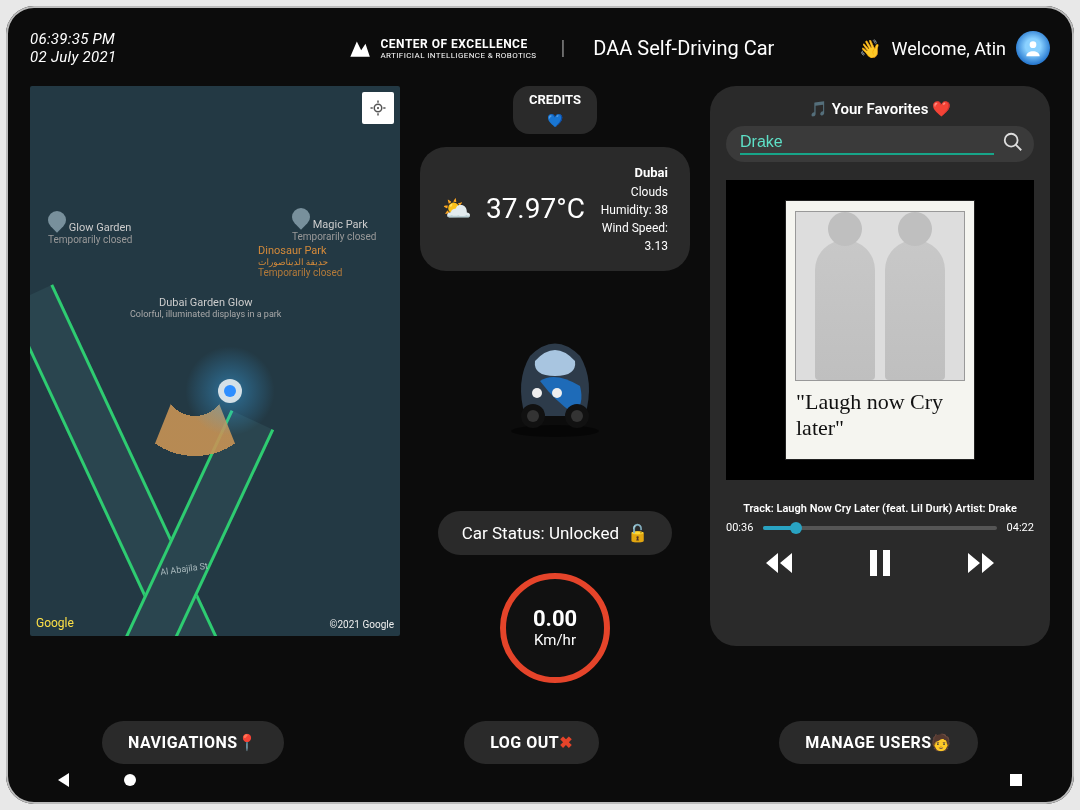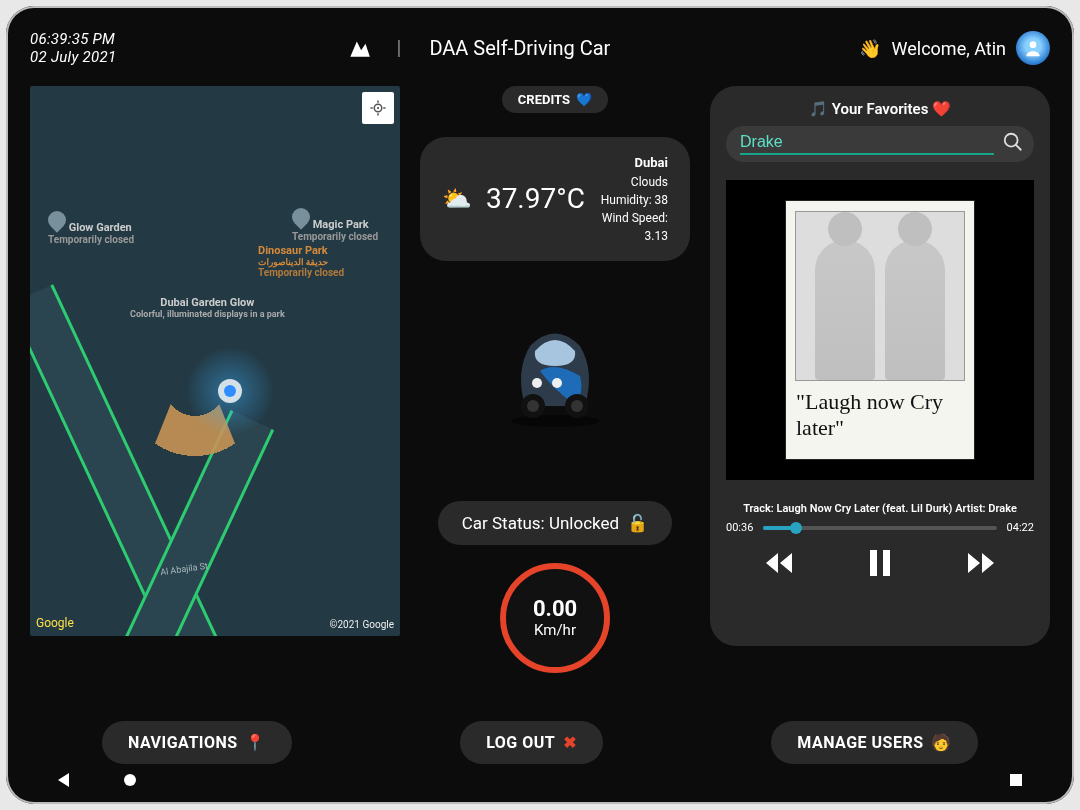--- a/index.html
+++ b/index.html
@@ -65,21 +65,21 @@
     left:135px; top:320px; transform: rotate(25deg);
     border-left:3px solid #2ecc71; border-right:3px solid #2ecc71;
   }
   .map .fork {
     position:absolute; width:170px; height:170px;
     left:80px; top:300px;
     background: radial-gradient(circle at 50% 0%, rgba(0,0,0,0) 30px, #c79355 30px, #c79355 70px, rgba(0,0,0,0) 70px);
     opacity:.9;
     clip-path: polygon(40% 0, 60% 0, 100% 100%, 0 100%);
   }
-  .map .poi { position:absolute; font-size:11px; color:#ccc;font-weight:bold; }
+  .map .poi { position:absolute; font-size:11px; color:#ccc; }
   .map .poi .pin {
     width:18px; height:18px; background:#78909c; border-radius:50% 50% 50% 0;
     transform: rotate(-45deg); display:inline-block; margin-bottom:2px;
   }
   .map .poi .closed { color:#999; font-size:10px; display:block; }
   .map .poi.orange { color:#d48a3a; }
   .map .poi.orange .ar { font-size:9px; color:#d48a3a; display:block; }
   .map .poi.orange .closed { color:#b37a3a; }
   .map .glowlabel { left:18px; top:125px; }
   .map .magiclabel { left:262px; top:122px; }
@@ -103,21 +103,22 @@
     border-radius:2px; cursor:pointer;
   }
   .map .google { position:absolute; left:6px; bottom:6px; font-size:12px; color:#fde047; }
   .map .copyright { position:absolute; right:6px; bottom:6px; font-size:10px; color:#eee; }
   .map .street { position:absolute; left:130px; top:478px; font-size:9px; color:#a8b8bc; transform:rotate(-8deg);}
 
   
   .credits-pill {
     background:#2a2a2a; color:#fff; font-size:13px; font-weight:700;
     padding:6px 16px; border-radius:16px; display:flex; align-items:center; gap:6px;
-    margin-bottom:24px;
+    margin-bottom:13px;
+    flex-direction:column;
   }
   .weather-card {
     background:#2a2a2a; border-radius:26px; width:100%;
     padding:16px 22px; display:flex; align-items:center; gap:14px;
     margin-bottom:40px;
   }
   .weather-card .temp { font-size:28px; font-weight:400; }
   .weather-card .meta { margin-left:auto; text-align:right; font-size:12px; line-height:1.5; }
   .weather-card .meta .city { font-weight:700; font-size:13px; }
   .car {
@@ -197,21 +198,21 @@
     display:flex; justify-content:space-around; align-items:center; margin-top:4px;
   }
   .controls .btn{ cursor:pointer; }
 
   
   .bottom-buttons{
     display:flex; justify-content:space-between; padding:14px 72px 0 72px;
   }
   .pill-btn{
     background:#2a2a2a; border-radius:22px; padding:12px 26px;
-    font-size:16px; font-weight:700; display:flex; align-items:center; gap:8px;
+    font-size:16px; font-weight:700; display:flex; align-items:center; 
     cursor:pointer; letter-spacing:.5px;
   }
 
   
   .android-nav{
     height:32px; display:flex; align-items:center; justify-content:space-between;
     padding:0 28px;
   }
   .android-nav .tri{
     width:0; height:0; border-top:7px solid transparent;
@@ -232,20 +233,24 @@
 
   <div class="topbar">
     <div class="dt">
       <span>06:39:35 PM</span>
       <span>02 July 2021</span>
     </div>
     <div class="brand">
       <svg class="logo" viewBox="0 0 24 24">
         <path d="M4 20 L10 6 L14 14 L18 8 L22 20 Z" fill="#fff"></path>
       </svg>
+      <div>
+        <span>CENTER OF EXCELLENCE</span>
+        <span class="sub">ARTIFICIAL INTELLIGENCE &amp; ROBOTICS</span>
+      </div>
     </div>
     <span class="divider">|</span>
     <span class="app-title">DAA Self-Driving Car</span>
     <div class="spacer"></div>
     <div class="welcome">
       <span>👋</span>
       <span>Welcome, Atin</span>
       <div class="avatar">
         <svg width="20" height="20" viewBox="0 0 24 24">
           <circle cx="12" cy="8" r="4" fill="#fff"></circle>

